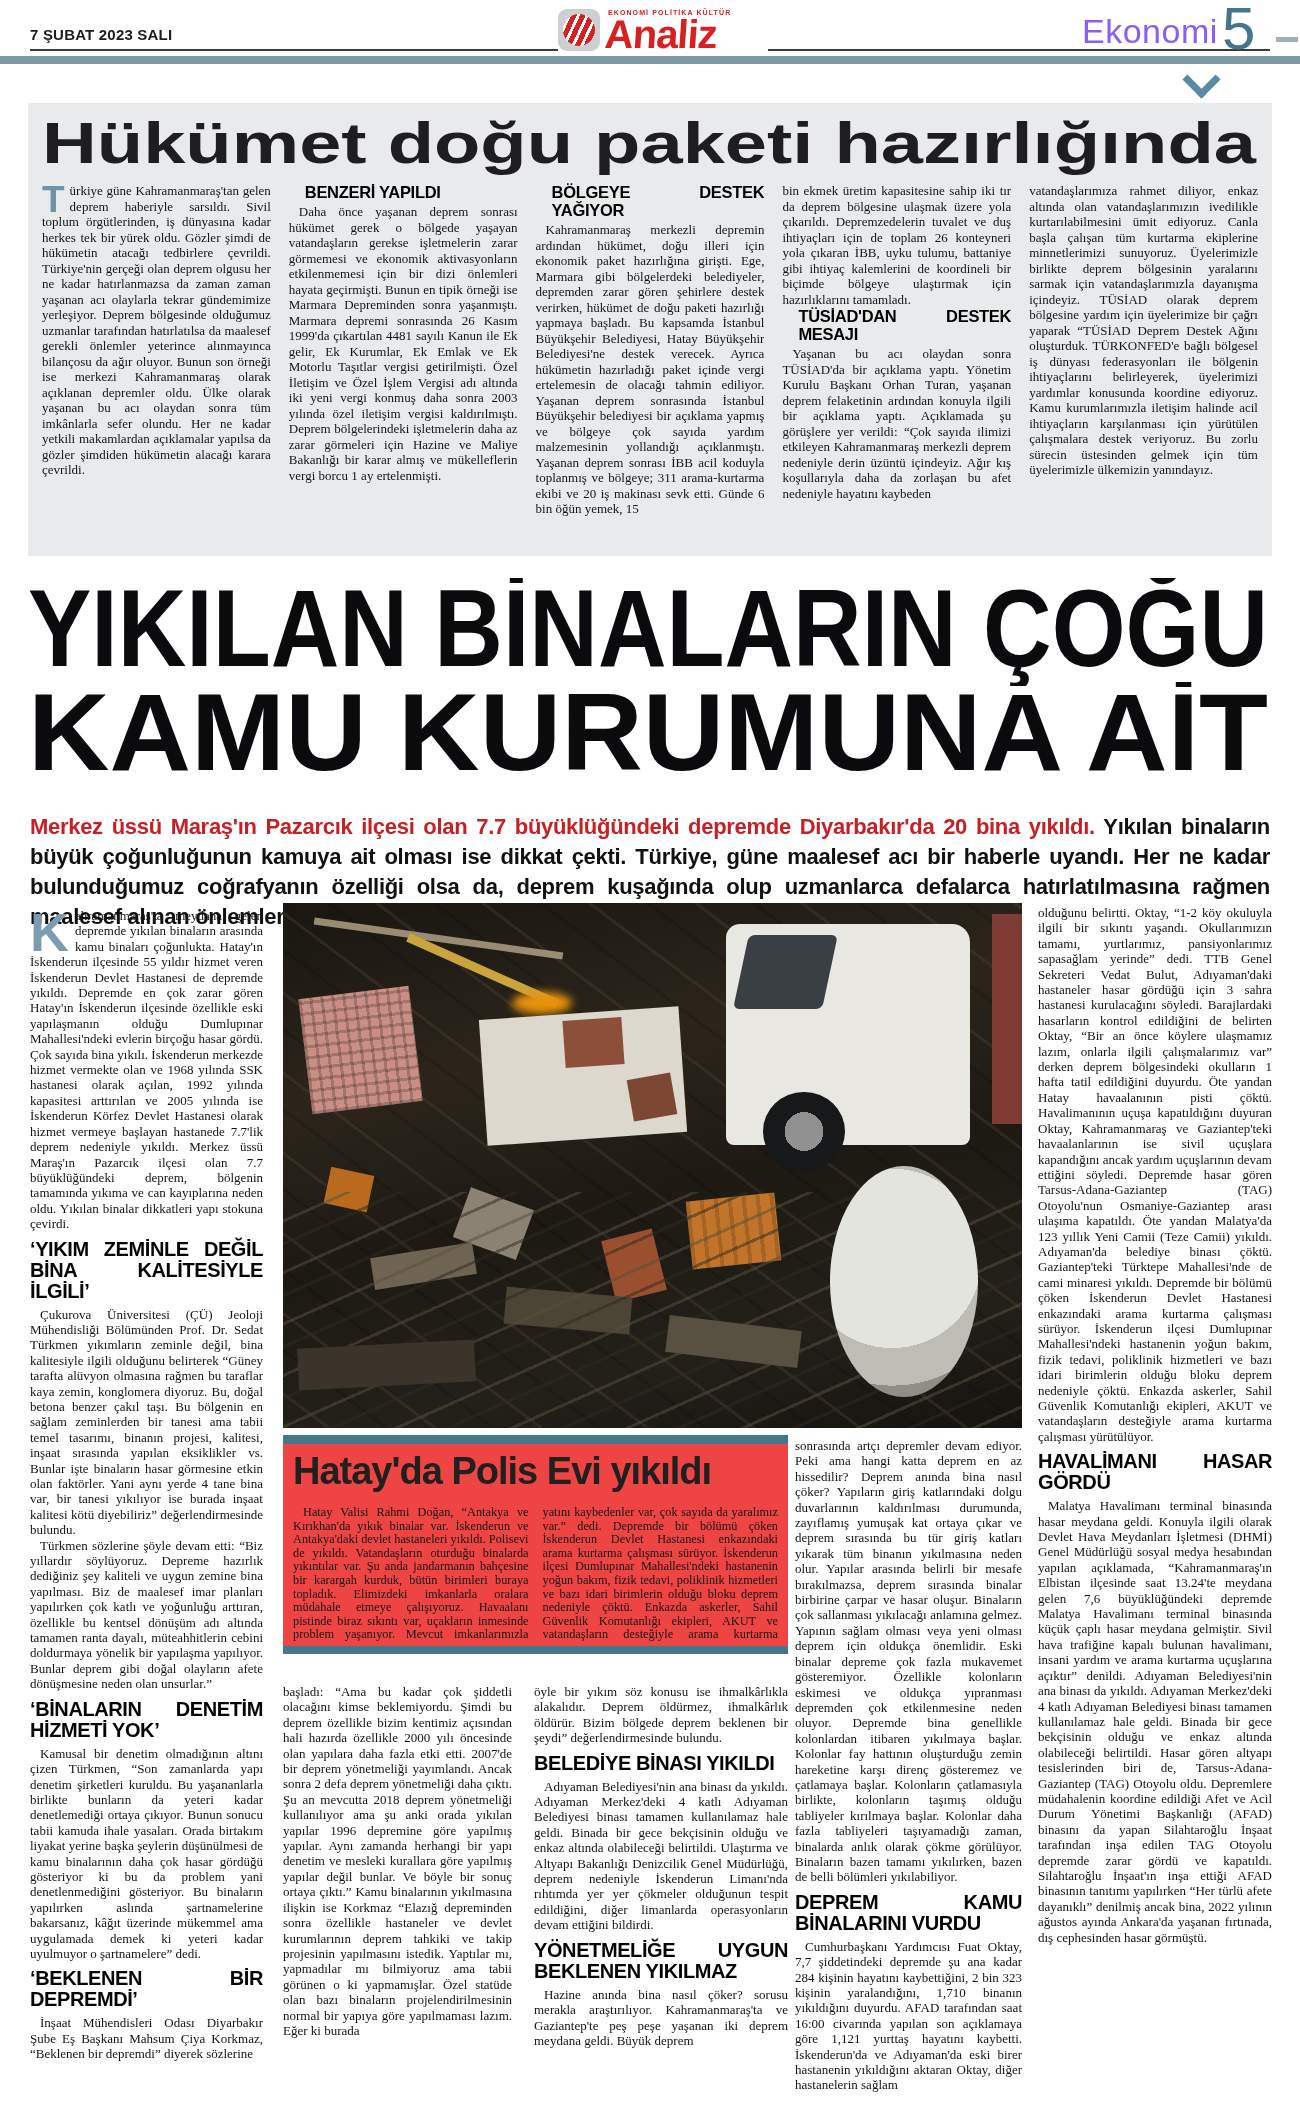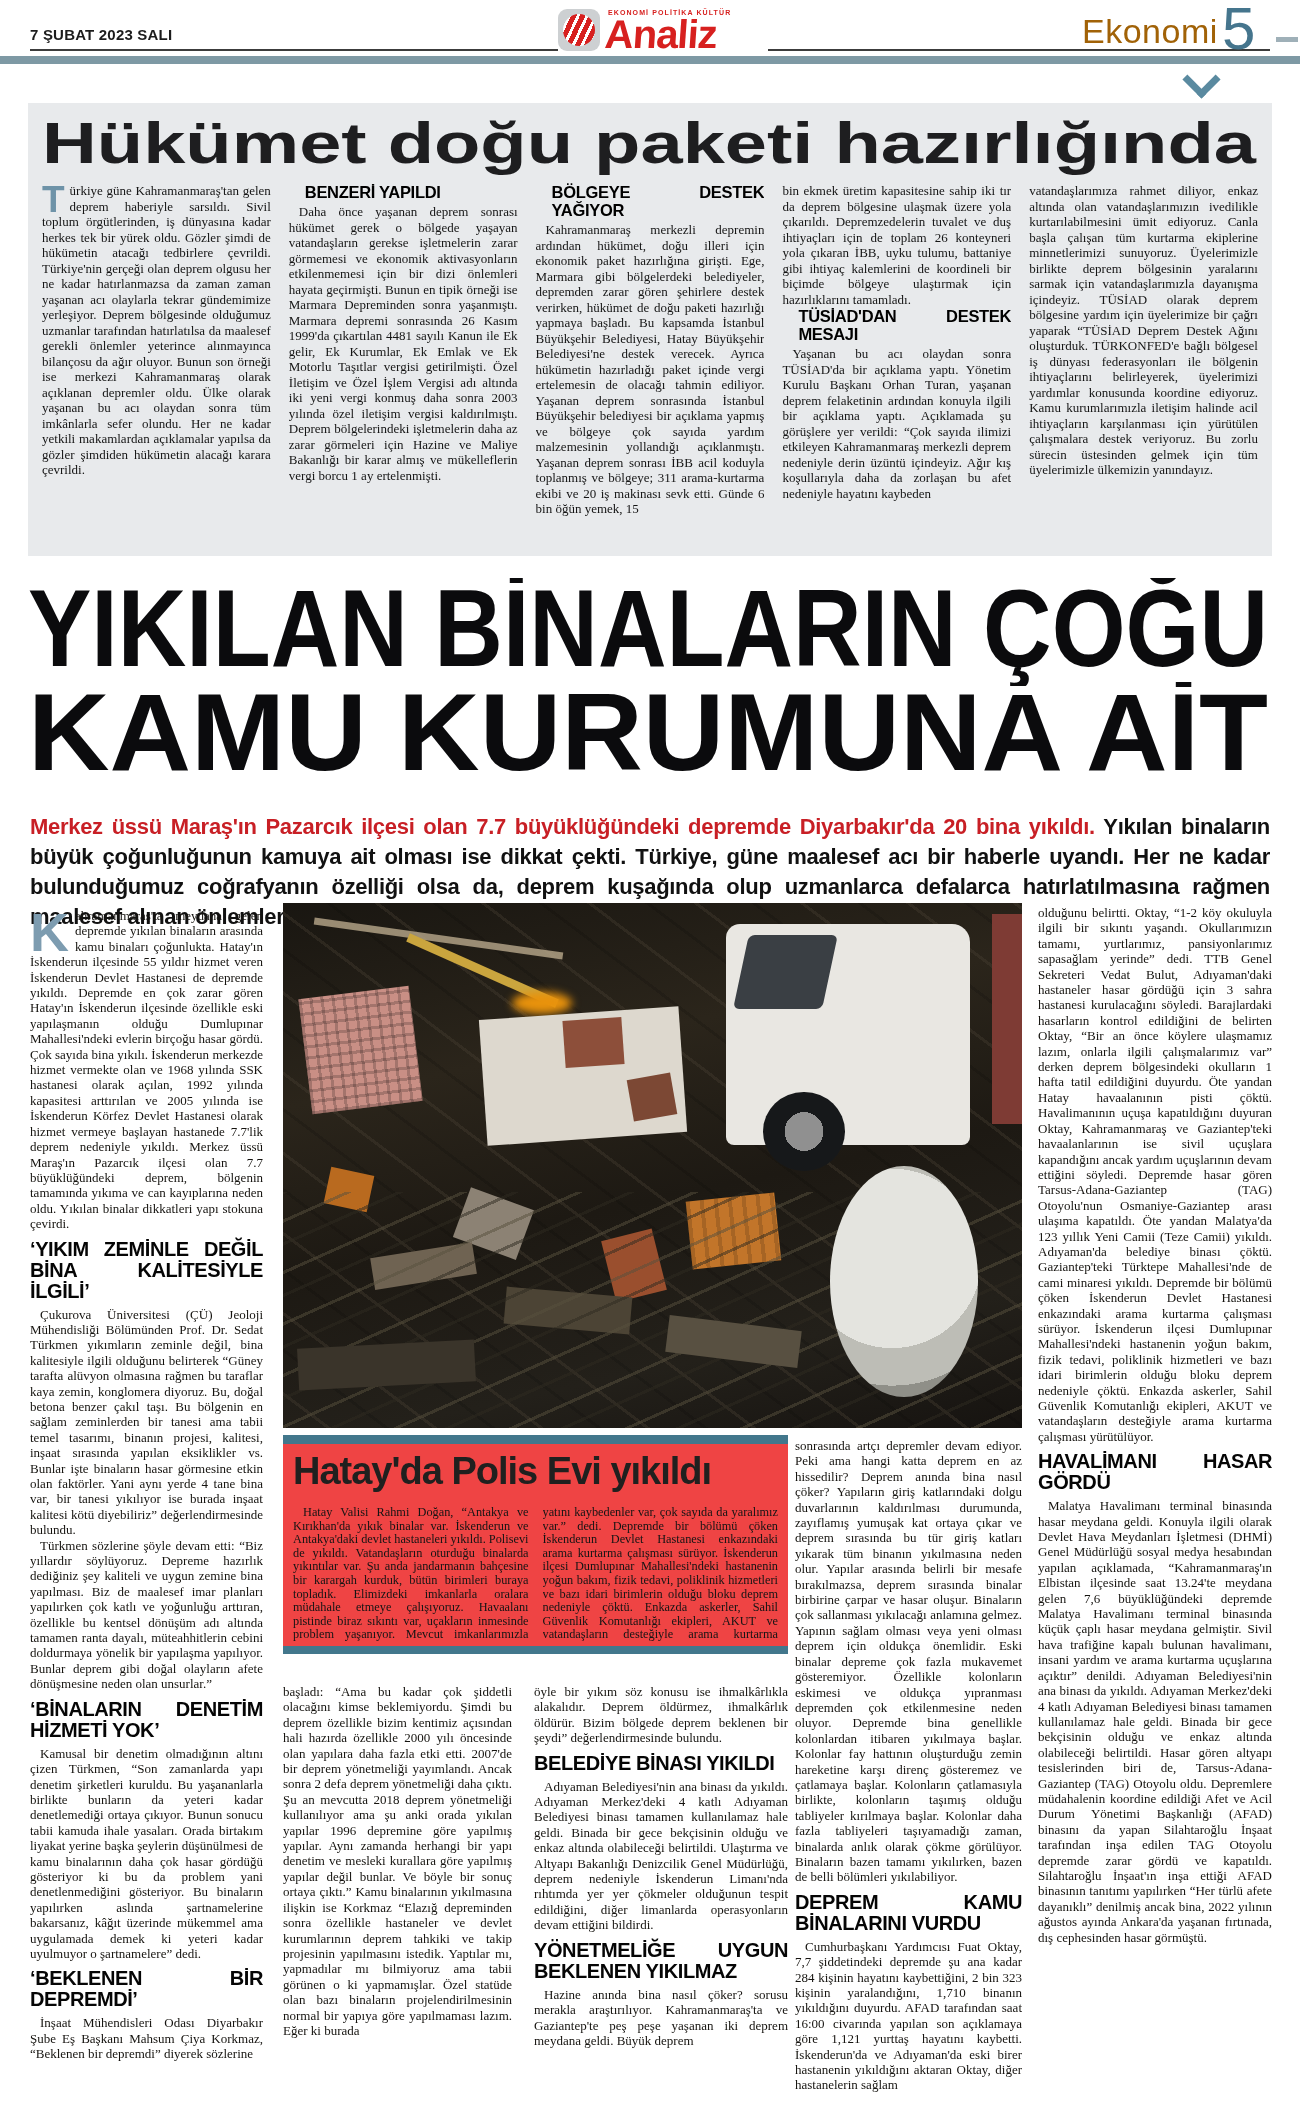--- a/index.html
+++ b/index.html
@@ -14,21 +14,21 @@
   .tealbar{left:0;top:56px;width:1300px;height:8px;background:#7e99a4;}
   .logo{left:558px;top:4px;width:210px;height:50px;background:#fff;}
   .logo-badge{position:absolute;left:0;top:5px;width:42px;height:42px;background:#cdd0d2;border-radius:9px;}
   .logo-globe{position:absolute;left:5px;top:5px;width:32px;height:32px;border-radius:50%;
       background:repeating-linear-gradient(115deg,#d7201f 0 5px,#ffffff 5px 8px);}
   .logo-tagline{position:absolute;left:50px;top:5px;font-family:"Liberation Sans",sans-serif;
       font-weight:700;font-size:7px;color:#d7201f;letter-spacing:1.1px;}
   .logo-word{position:absolute;left:47px;top:8px;font-family:"Liberation Sans",sans-serif;
       font-weight:700;font-size:40px;color:#d7201f;transform:skewX(-4deg);letter-spacing:-1px;}
   .section-name{left:1082px;top:12px;font-family:"Liberation Sans",sans-serif;
-      font-size:34px;color:#a16207;letter-spacing:.5px;}
+      font-size:34px;color:#8b5cf6;letter-spacing:.5px;}
   .page-num{left:1222px;top:-6px;font-family:"Liberation Sans",sans-serif;
       font-size:60px;color:#45758d;}
   .hdr-dash{left:1276px;top:37px;width:22px;height:5px;background:#9fb0b8;}
   .chevron{left:1188px;top:66px;width:20px;height:20px;
       border-right:7px solid #5a8aa0;border-bottom:7px solid #5a8aa0;transform:rotate(45deg);}
 
   
   .topbox{left:28px;top:103px;width:1244px;height:453px;background:#e8eaec;}
   .topbox svg{position:absolute;left:12px;top:8px;}
   .topcols{position:absolute;left:14px;top:80px;width:1216px;height:366px;

